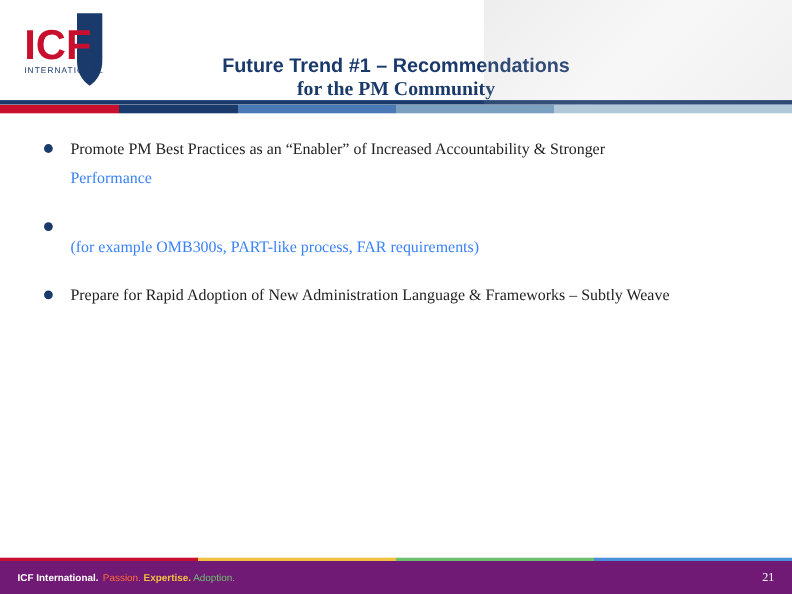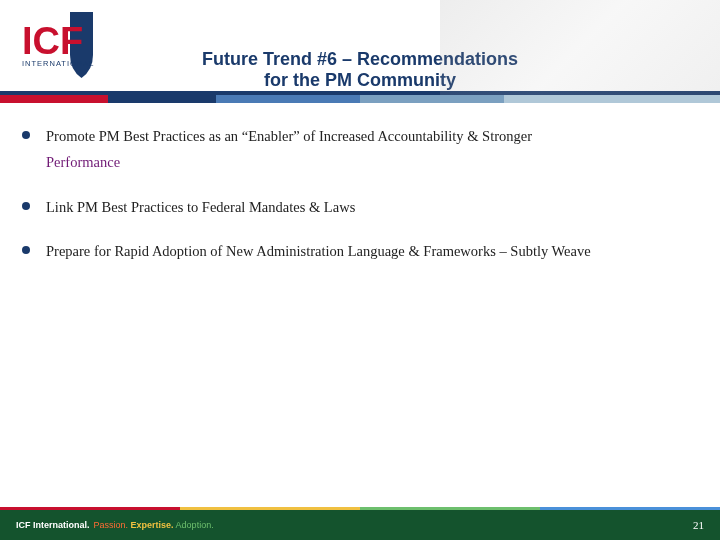--- a/index.html
+++ b/index.html
@@ -49,21 +49,21 @@
       font-weight: bold;
       color: #1a3a6b;
       font-family: Arial, sans-serif;
       text-shadow: none;
     }
 
     .header-title-line2 {
       font-size: 18px;
       font-weight: bold;
       color: #1a3a6b;
-      font-family: Liberation Sans, sans-serif;
+      font-family: Liberation Serif, serif;
     }
 
     
     .deco-bar {
       width: 100%;
       height: 8px;
       background: linear-gradient(to right, #c8102e 0%, #c8102e 15%, #1a3a6b 15%, #1a3a6b 30%, #4a7ab5 30%, #4a7ab5 50%, #7ba0c0 50%, #7ba0c0 70%, #b0c8d8 70%, #b0c8d8 100%);
     }
 
     
@@ -73,21 +73,21 @@
       top: 0;
       width: 280px;
       height: 95px;
       opacity: 0.15;
       background: linear-gradient(135deg, #888 0%, #ccc 50%, #999 100%);
       overflow: hidden;
     }
 
     
     .content {
-      padding: 22px 40px 20px 22px;
+      padding: 22px 40px 20px 40px;
       height: 410px;
     }
 
     .bullet-section {
       margin-bottom: 22px;
     }
 
     .bullet-item {
       display: flex;
       align-items: flex-start;
@@ -107,34 +107,34 @@
     .bullet-text {
       font-size: 14.5px;
       color: #222;
       line-height: 1.55;
       font-family: Georgia, serif;
     }
 
     .bullet-continuation {
       padding-left: 24px;
       font-size: 14.5px;
-      color: #701a75;
+      color: #3b82f6;
       line-height: 1.55;
       font-family: Georgia, serif;
       margin-top: 0;
     }
 
     
     .footer {
       position: absolute;
       bottom: 0;
       left: 0;
       width: 100%;
       height: 30px;
-      background: #14532d;
+      background: #701a75;
       display: flex;
       align-items: center;
       justify-content: space-between;
       padding: 0 16px;
     }
 
     .footer-left {
       display: flex;
       align-items: center;
       gap: 4px;
@@ -186,42 +186,42 @@
 
         <path d="M52 2 L75 2 L75 45 Q75 60 63.5 68 Q52 60 52 45 Z" fill="#1a3a6b"></path>
 
         <text x="4" y="44" font-size="38" font-weight="900" fill="#c8102e" font-family="Arial, sans-serif">ICF</text>
 
         <text x="4" y="56" font-size="7.5" fill="#1a3a6b" font-family="Arial, sans-serif" letter-spacing="1">INTERNATIONAL</text>
       </svg>
     </div>
   </div>
   <div class="header-title">
-    <div class="header-title-line1">Future Trend #6 – Recommendations</div>
+    <div class="header-title-line1">Future Trend #1 – Recommendations</div>
     <div class="header-title-line2">for the PM Community</div>
   </div>
 </div>
 
 <div class="deco-bar"></div>
 
 <div class="content">
 
   <div class="bullet-section">
     <div class="bullet-item">
       <div class="bullet-dot"></div>
       <div class="bullet-text">Promote PM Best Practices as an “Enabler” of Increased Accountability &amp; Stronger</div>
     </div>
     <div class="bullet-continuation">Performance</div>
   </div>
 
   <div class="bullet-section">
     <div class="bullet-item">
       <div class="bullet-dot"></div>
-      <div class="bullet-text">Link PM Best Practices to Federal Mandates &amp; Laws</div>
-    </div>
+    </div>
+    <div class="bullet-continuation">(for example OMB300s, PART-like process, FAR requirements)</div>
   </div>
 
   <div class="bullet-section">
     <div class="bullet-item">
       <div class="bullet-dot"></div>
       <div class="bullet-text">Prepare for Rapid Adoption of New Administration Language &amp; Frameworks – Subtly Weave</div>
     </div>
   </div>
 
 </div>

